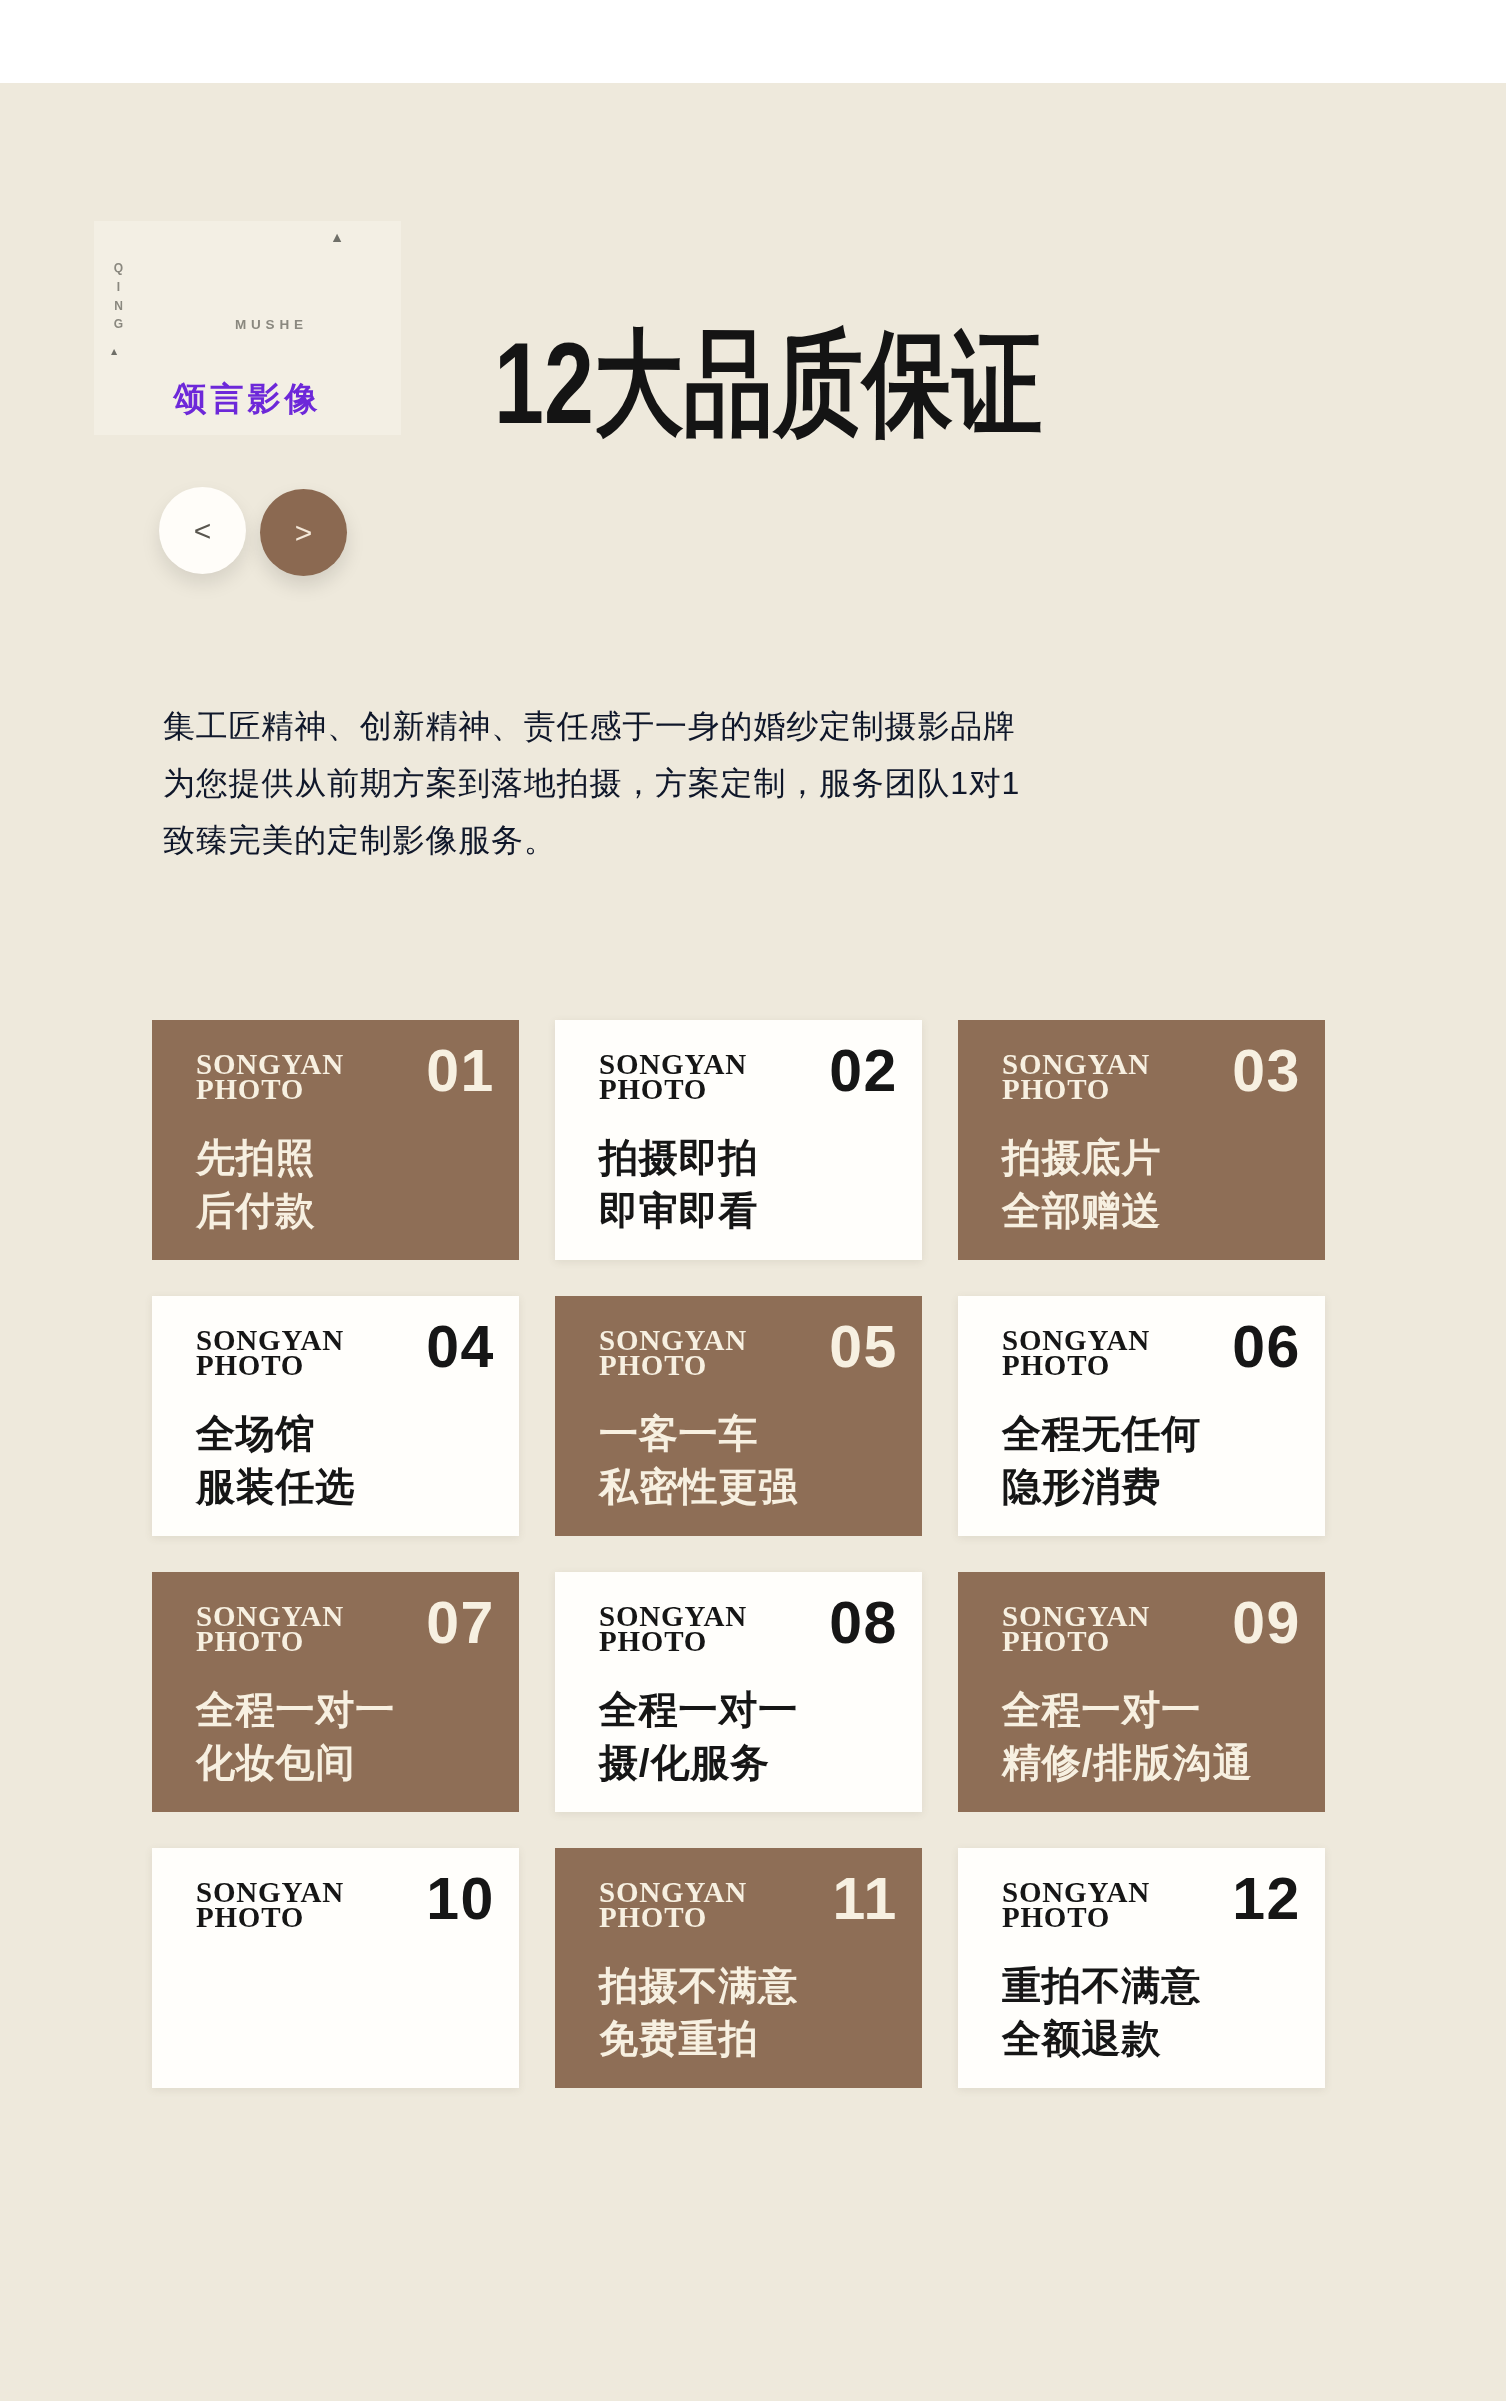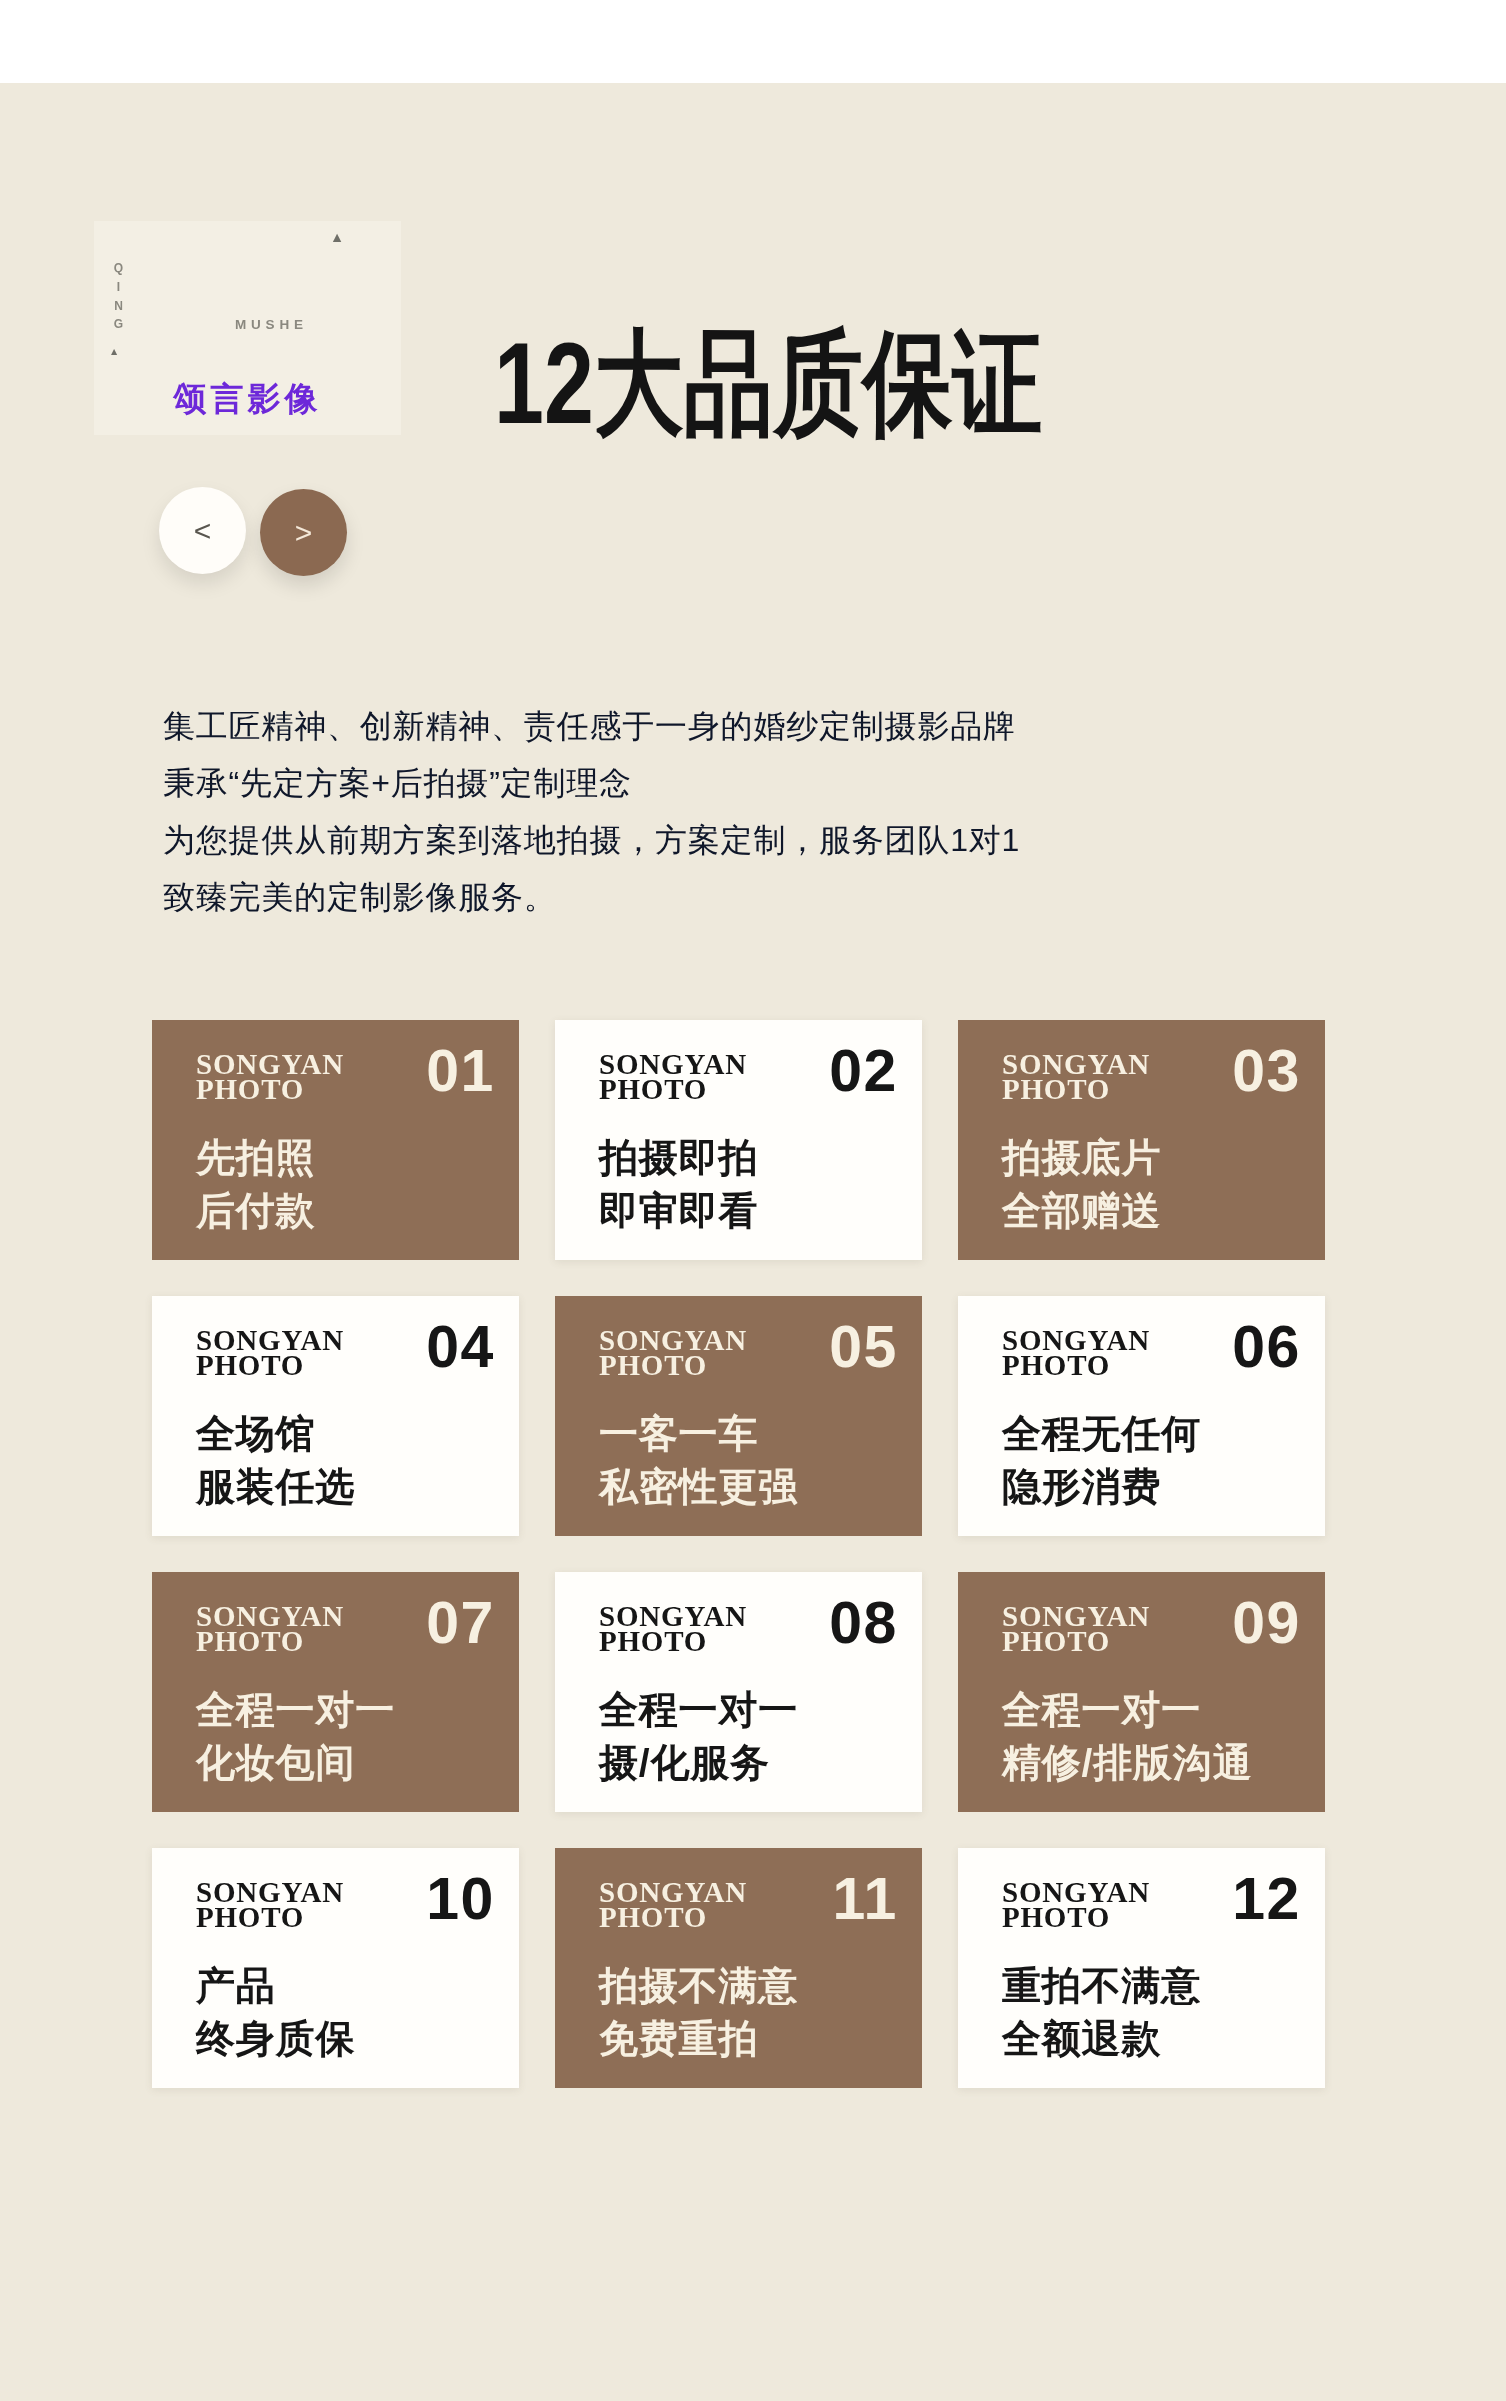--- a/index.html
+++ b/index.html
@@ -84,21 +84,20 @@
 
   <div class="nav-btn nav-prev">
     <span>&lt;</span>
   </div>
   <div class="nav-btn nav-next">
     <span>&gt;</span>
   </div>
 
   <div class="intro">
     <div>集工匠精神、创新精神、责任感于一身的婚纱定制摄影品牌</div>
-    <div>秉承“先定方案+后拍摄”定制理念</div>
     <div>为您提供从前期方案到落地拍摄，方案定制，服务团队1对1</div>
     <div>致臻完美的定制影像服务。</div>
   </div>
 
   <div class="grid">
       <div class="card brown">
     <div class="brand">
       <div>SONGYAN</div>
       <div>PHOTO</div>
     </div>
@@ -195,24 +194,20 @@
       <div>全程一对一</div>
       <div>精修/排版沟通</div>
     </div>
   </div>
       <div class="card white">
     <div class="brand">
       <div>SONGYAN</div>
       <div>PHOTO</div>
     </div>
     <div class="num">10</div>
-    <div class="card-text">
-      <div>产品</div>
-      <div>终身质保</div>
-    </div>
   </div>
       <div class="card brown">
     <div class="brand">
       <div>SONGYAN</div>
       <div>PHOTO</div>
     </div>
     <div class="num">11</div>
     <div class="card-text">
       <div>拍摄不满意</div>
       <div>免费重拍</div>

